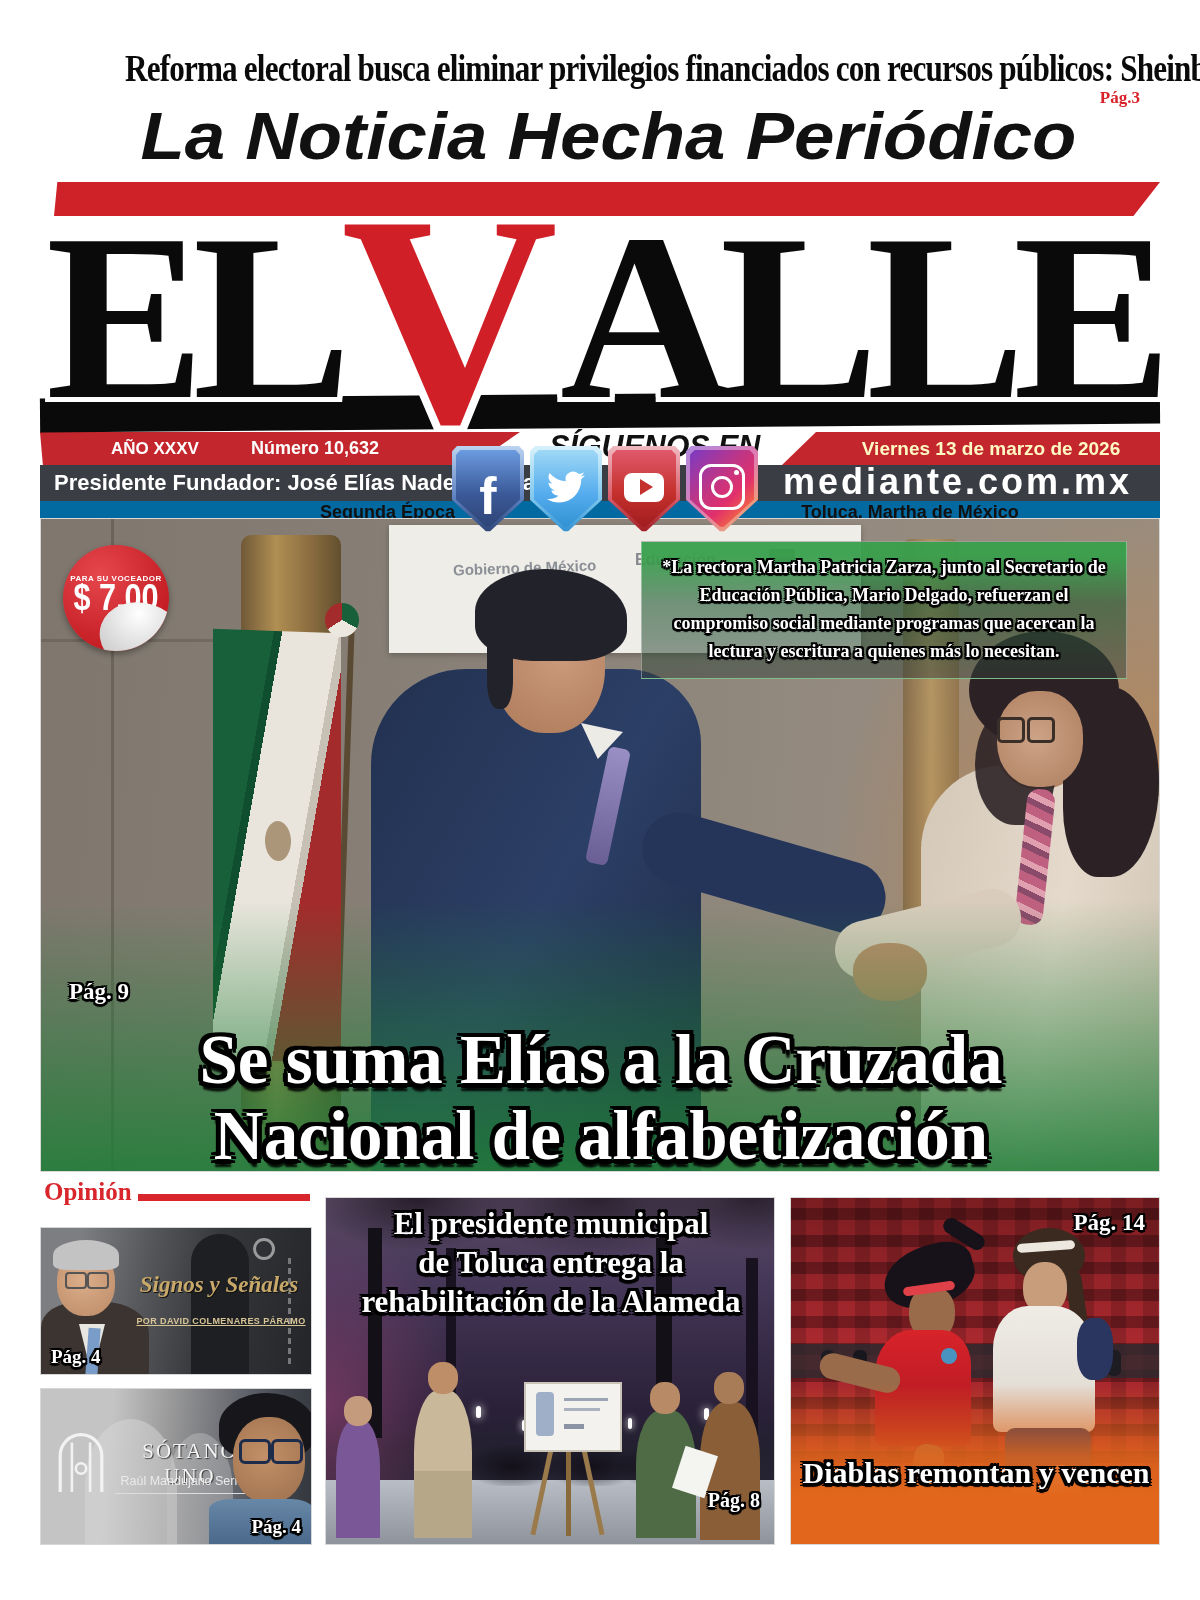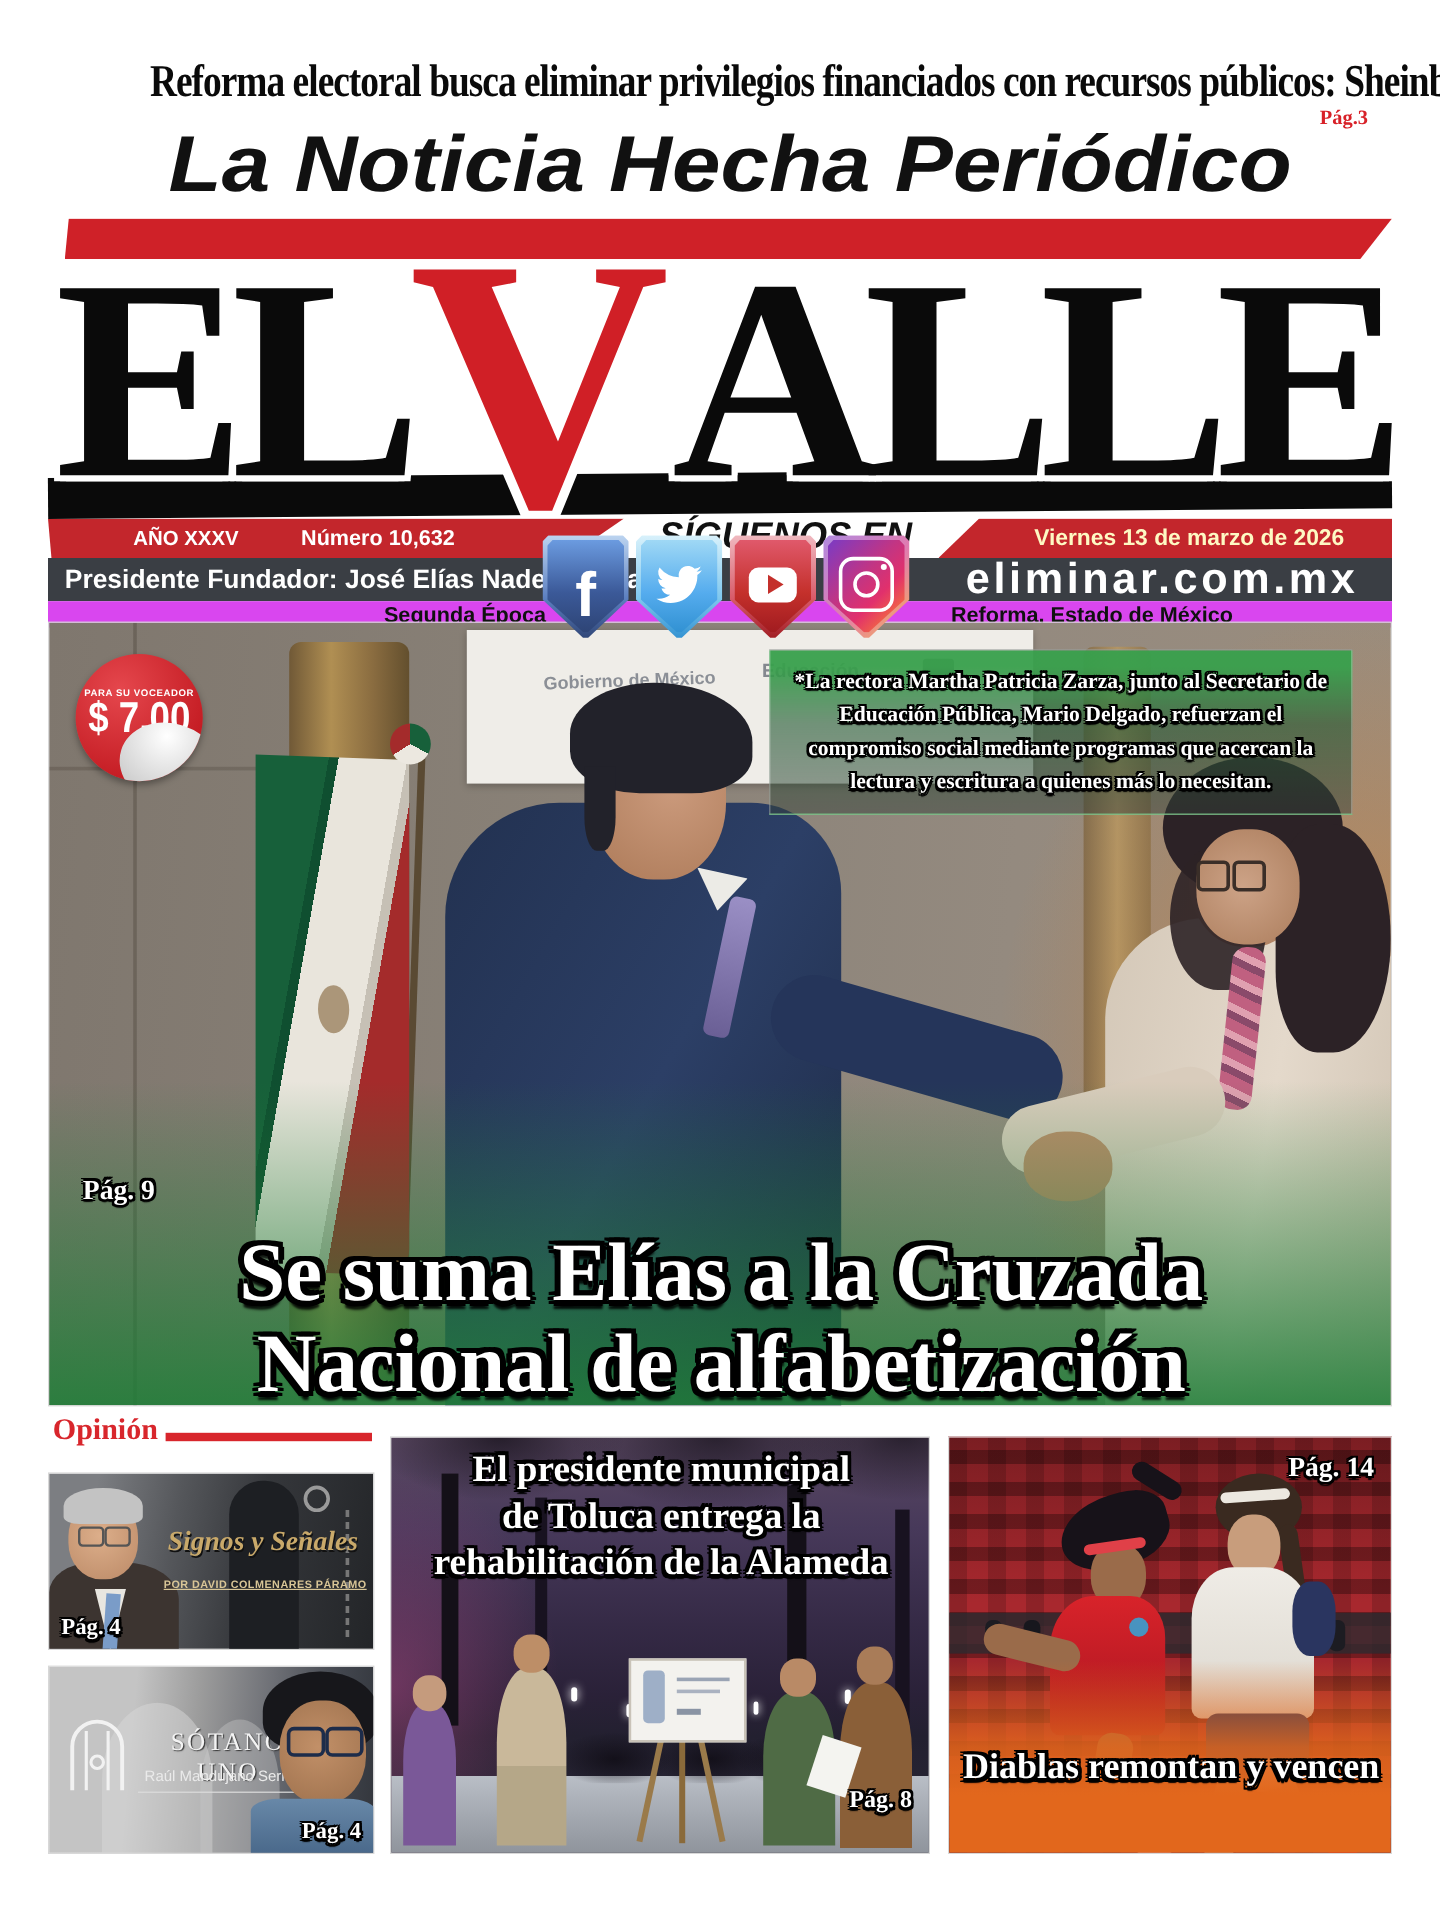--- a/index.html
+++ b/index.html
@@ -28,21 +28,21 @@
   .mh-blackband{position:absolute;left:0;right:0;bottom:0;height:34px;background:#0a0a0a;
                 transform:rotate(-.45deg);z-index:1;}
   
   .ib-redL{position:absolute;left:0;top:0;width:480px;height:33px;background:#c3262c;
            clip-path:polygon(0 0,100% 0,90% 100%,0.6% 100%);display:flex;align-items:center;
            justify-content:center;gap:52px;padding-right:70px;box-sizing:border-box;}
   .ib-redR{position:absolute;right:0;top:0;width:378px;height:33px;background:#c3262c;
            clip-path:polygon(9% 0,100% 0,100% 100%,0 100%);display:flex;align-items:center;
            justify-content:center;padding-left:40px;box-sizing:border-box;}
   .ib-row2{position:absolute;left:0;right:0;top:33px;height:36px;background:#3a3e44;}
-  .ib-row3{position:absolute;left:0;right:0;top:69px;height:22px;background:#d946ef;}
+  .ib-row3{position:absolute;left:0;right:0;top:69px;height:22px;background:#0369a1;}
   .badge{position:relative;width:72px;height:88px;
          clip-path:polygon(7% 0,93% 0,100% 6%,100% 61%,53% 97%,47% 97%,0 61%,0 6%);}
   .badge-in{position:absolute;inset:4px;clip-path:polygon(7% 0,93% 0,100% 6%,100% 62%,53% 96%,47% 96%,0 62%,0 6%);
             display:flex;align-items:center;justify-content:center;}
   
   .pcard{border:1px solid #d8d8d8;box-sizing:border-box;overflow:hidden;}
   .sk{border-radius:46%;}
 </style>
 </head>
 <body>
@@ -75,26 +75,26 @@
     </div>
     <div class="abs ctr" style="left:470px;top:-3px;width:290px;">
       <span class="sans b" style="display:inline-block;font-size:31px;font-style:italic;color:#111;transform:scaleX(.98);white-space:nowrap;">SÍGUENOS EN</span>
     </div>
     <div class="ib-redR">
       <span class="sans b" style="font-size:19px;color:#fef9c3;">Viernes 13 de marzo de 2026</span>
     </div>
 
     <div class="ib-row2">
       <span class="sans b abs" style="left:14px;top:5px;font-size:22px;color:#fff;">Presidente Fundador: José Elías Nader Achkar</span>
-      <span class="sans b abs" style="right:28px;top:-4px;font-size:36px;letter-spacing:3px;color:#fff;">eliminar.com.mx</span>
+      <span class="sans b abs" style="right:28px;top:-4px;font-size:36px;letter-spacing:3px;color:#fff;">mediante.com.mx</span>
     </div>
 
     <div class="ib-row3">
       <span class="sans b abs" style="left:200px;width:215px;text-align:right;top:1px;font-size:18px;color:#111;">Segunda Época</span>
-      <span class="sans b abs" style="left:730px;width:280px;text-align:center;top:1px;font-size:18px;color:#111;">Reforma, Estado de México</span>
+      <span class="sans b abs" style="left:730px;width:280px;text-align:center;top:1px;font-size:18px;color:#111;">Toluca, Martha de México</span>
     </div>
 
     <div class="abs" style="left:412px;top:14px;display:flex;gap:6px;z-index:6;">
       <div class="badge" style="background:linear-gradient(180deg,#bcd4f0,#5b7fc0 60%,#2d4373);">
         <div class="badge-in" style="background:linear-gradient(180deg,#6b9be0,#3b5998 55%,#2d4373);">
           <span class="sans b" style="font-size:52px;color:#fff;margin-top:12px;">f</span>
         </div>
       </div>
       <div class="badge" style="background:linear-gradient(180deg,#d8f1fb,#7ec7ee 60%,#2e8fd0);">
         <div class="badge-in" style="background:linear-gradient(180deg,#9fd8f5,#55acee 55%,#2e8fd0);">

